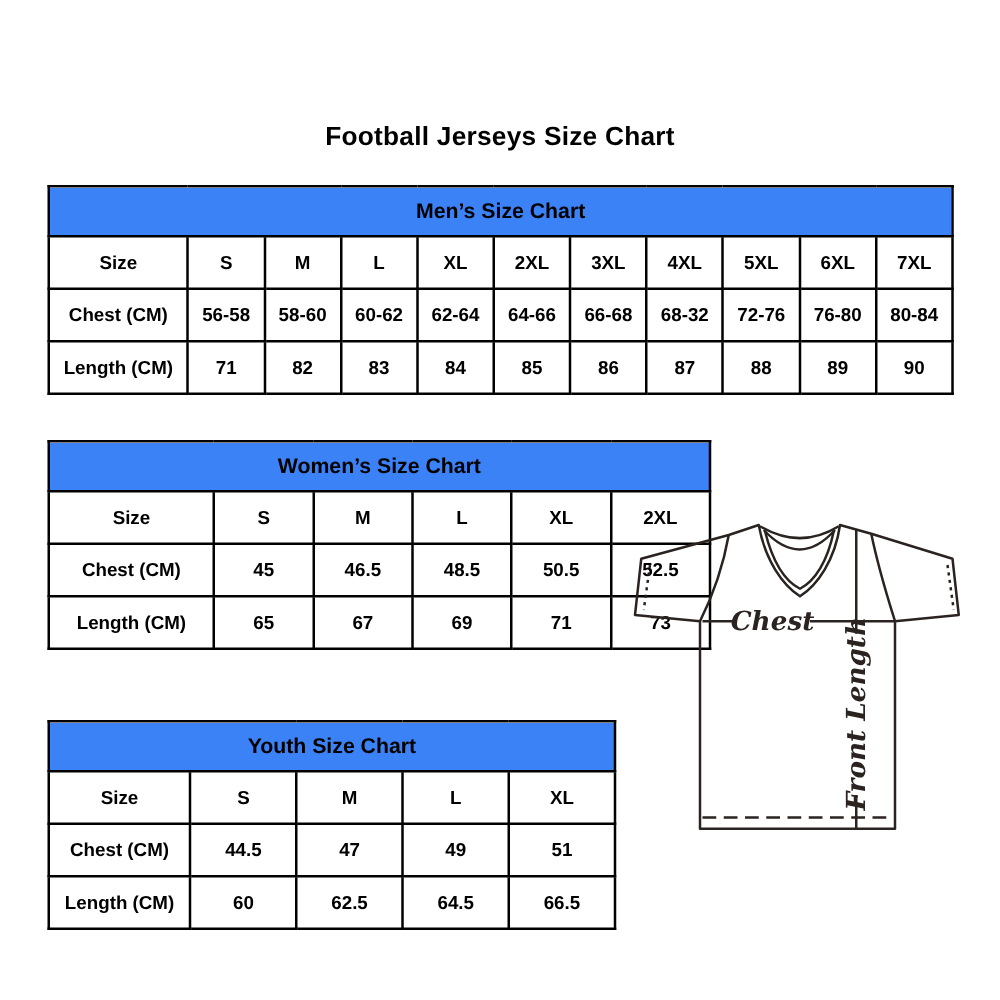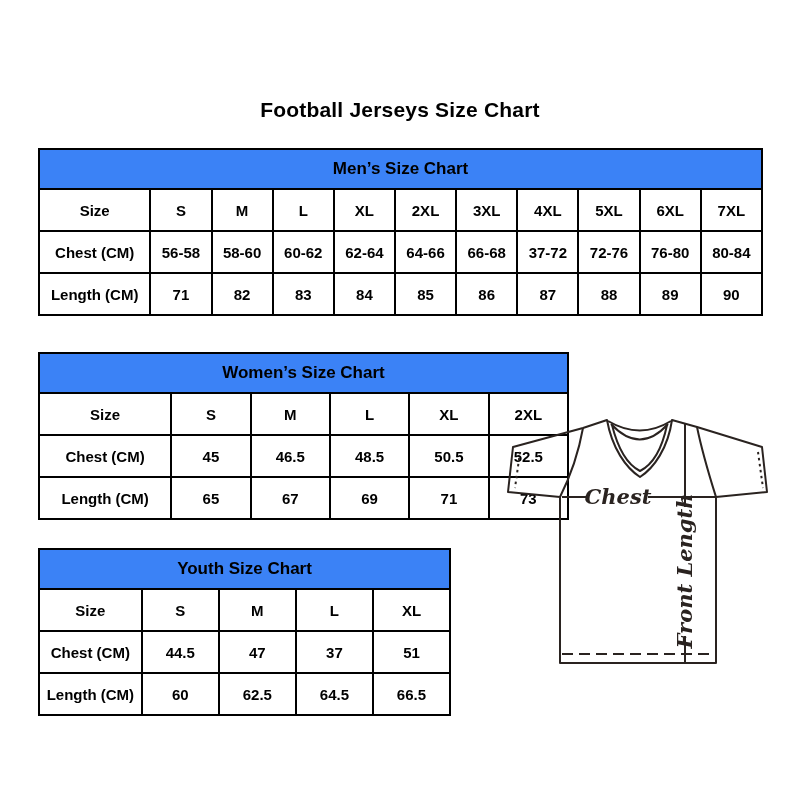--- a/index.html
+++ b/index.html
@@ -35,21 +35,21 @@
     height:40px;
     overflow:hidden;
   }
   table.size-table th.chart-title {
     background:#3b82f6;
     font-size:17px;
     height:38px;
   }
   table.men   { left:38px; top:148px; width:725px; }
   table.women { left:38px; top:352px; width:531px; }
-  table.youth { left:38px; top:548px; width:413px; }
+  table.youth { left:38px; top:576px; width:455px; }
   .jersey-wrap {
     position:absolute;
     left:500px; top:408px;
     width:278px; height:262px;
   }
   .jersey-wrap svg { display:block; width:100%; height:100%; }
   .jersey-stroke { fill:none; stroke:#2a2320; stroke-width:2; stroke-linejoin:round; stroke-linecap:butt; }
   .jersey-label {
     font-family:"DejaVu Serif", serif;
     font-style:italic;
@@ -98,21 +98,21 @@
         <td>7XL</td>
       </tr>
       <tr>
         <td>Chest (CM)</td>
         <td>56-58</td>
         <td>58-60</td>
         <td>60-62</td>
         <td>62-64</td>
         <td>64-66</td>
         <td>66-68</td>
-        <td>37-72</td>
+        <td>68-32</td>
         <td>72-76</td>
         <td>76-80</td>
         <td>80-84</td>
       </tr>
       <tr>
         <td>Length (CM)</td>
         <td>71</td>
         <td>82</td>
         <td>83</td>
         <td>84</td>
@@ -186,21 +186,21 @@
         <td>Size</td>
         <td>S</td>
         <td>M</td>
         <td>L</td>
         <td>XL</td>
       </tr>
       <tr>
         <td>Chest (CM)</td>
         <td>44.5</td>
         <td>47</td>
-        <td>37</td>
+        <td>49</td>
         <td>51</td>
       </tr>
       <tr>
         <td>Length (CM)</td>
         <td>60</td>
         <td>62.5</td>
         <td>64.5</td>
         <td>66.5</td>
       </tr>
     </tbody>

